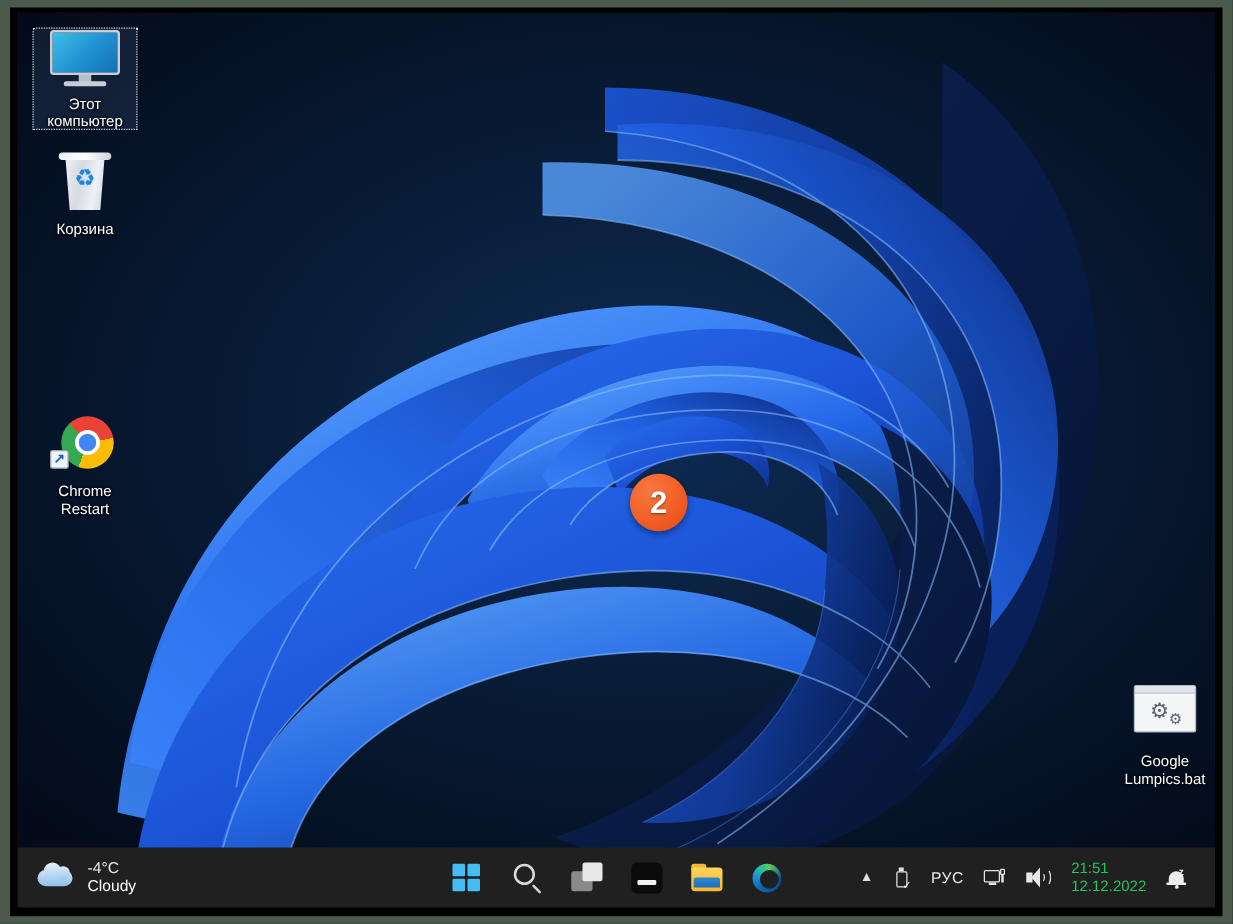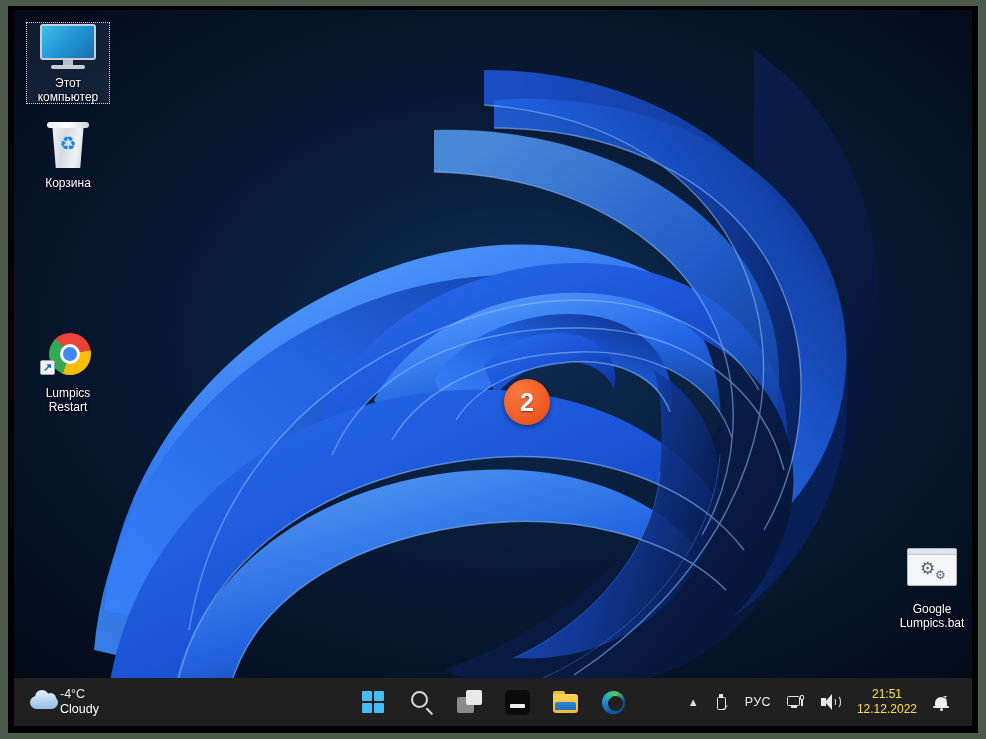--- a/index.html
+++ b/index.html
@@ -101,21 +101,21 @@
     font-family:"Liberation Sans", sans-serif;
     text-shadow:0 1px 2px rgba(0,0,0,.5);
   }
 
   
   #taskbar {
     position:absolute; left:0; bottom:0; width:958px; height:48px;
     background:#202020;
     display:flex; align-items:center;
   }
-  #tb-left { position:absolute; left:16px; top:0; height:48px; display:flex; align-items:center; gap:0; }
+  #tb-left { position:absolute; left:16px; top:0; height:48px; display:flex; align-items:center; gap:10px; }
   .weather-ic { width:30px; height:26px; position:relative; }
   .wcloud{ position:absolute; left:0; top:7px; width:28px; height:13px; border-radius:8px;
     background:linear-gradient(180deg,#cfe4f7,#8fc0ea); }
   .wcloud:after{ content:""; position:absolute; left:5px; top:-6px; width:14px; height:14px; border-radius:50%;
     background:linear-gradient(180deg,#e3f0fb,#a6cdf0);}
   .wcloud:before{ content:""; position:absolute; left:15px; top:-3px; width:11px; height:11px; border-radius:50%;
     background:linear-gradient(180deg,#dcebf9,#9cc6ee);}
   .weather-txt { color:#e9e9e9; font-size:12.5px; line-height:15px; }
   .weather-txt .t2 { color:#ffffff; }
 
@@ -148,21 +148,21 @@
   .edge{ position:absolute; left:3px; top:3px; width:23px; height:23px; border-radius:50%;
     background:conic-gradient(from 200deg,#0f5ea8 0deg,#1d8ad6 70deg,#2bbfa0 130deg,#5ac85a 175deg,#0b4f92 250deg,#0f5ea8 360deg);}
   .edge:after{ content:""; position:absolute; left:6px; top:5px; width:15px; height:15px; border-radius:50%;
     background:#202020; }
 
   #tb-right { position:absolute; right:14px; top:0; height:48px; display:flex; align-items:center; gap:0px; }
   .tray { display:flex; align-items:center; color:#e8e8e8; }
   .tray-item { padding:0 8px; height:34px; display:flex; align-items:center; justify-content:center; cursor:pointer; }
   .chev { font-size:11px; color:#e0e0e0; }
   .lang { font-size:12.5px; letter-spacing:.4px; color:#ececec; }
-  .clock { text-align:center; font-size:12px; line-height:15px; color:#fde047; padding:0 8px 0 10px; cursor:pointer;}
+  .clock { text-align:left; font-size:12px; line-height:15px; color:#22c55e; padding:0 8px 0 10px; cursor:pointer;}
   
   .usb{ position:relative; width:14px; height:17px;}
   .usb .bd{ position:absolute; left:2px; top:3px; width:9px; height:13px; border:1.6px solid #e2e2e2; border-radius:1.5px;}
   .usb .cap{ position:absolute; left:4.5px; top:0px; width:4px; height:3px; background:#e2e2e2;}
   .usb .ck{ position:absolute; left:7px; top:10px; font-size:9px; color:#e2e2e2; line-height:9px;}
   
   .net{ position:relative; width:18px; height:15px;}
   .net .scr{ position:absolute; left:0; top:1px; width:13px; height:10px; border:1.6px solid #e2e2e2; border-radius:1.5px;}
   .net .st{ position:absolute; left:4px; top:11.5px; width:6px; height:1.6px; background:#e2e2e2;}
   .net .plug{ position:absolute; left:13px; top:0px; width:4px; height:5px; border:1.5px solid #e2e2e2; border-radius:1px;}
@@ -285,21 +285,21 @@
     </div>
 
 
     <div class="dicon" style="left:12px; top:322px;">
       <div class="glyph">
         <div class="chrome">
             <div class="inner"></div>
           </div>
         <div class="shortcut">↗</div>
       </div>
-      <span class="lbl">Lumpics</span>
+      <span class="lbl">Chrome</span>
       <span class="lbl">Restart</span>
     </div>
 
     <div class="dicon" style="left:876px; top:538px;">
       <div class="glyph">
         <div class="batwin">
             <div class="tb"></div>
           </div>
         <div class="gear1">⚙</div>
           <div class="gear2">⚙</div>

